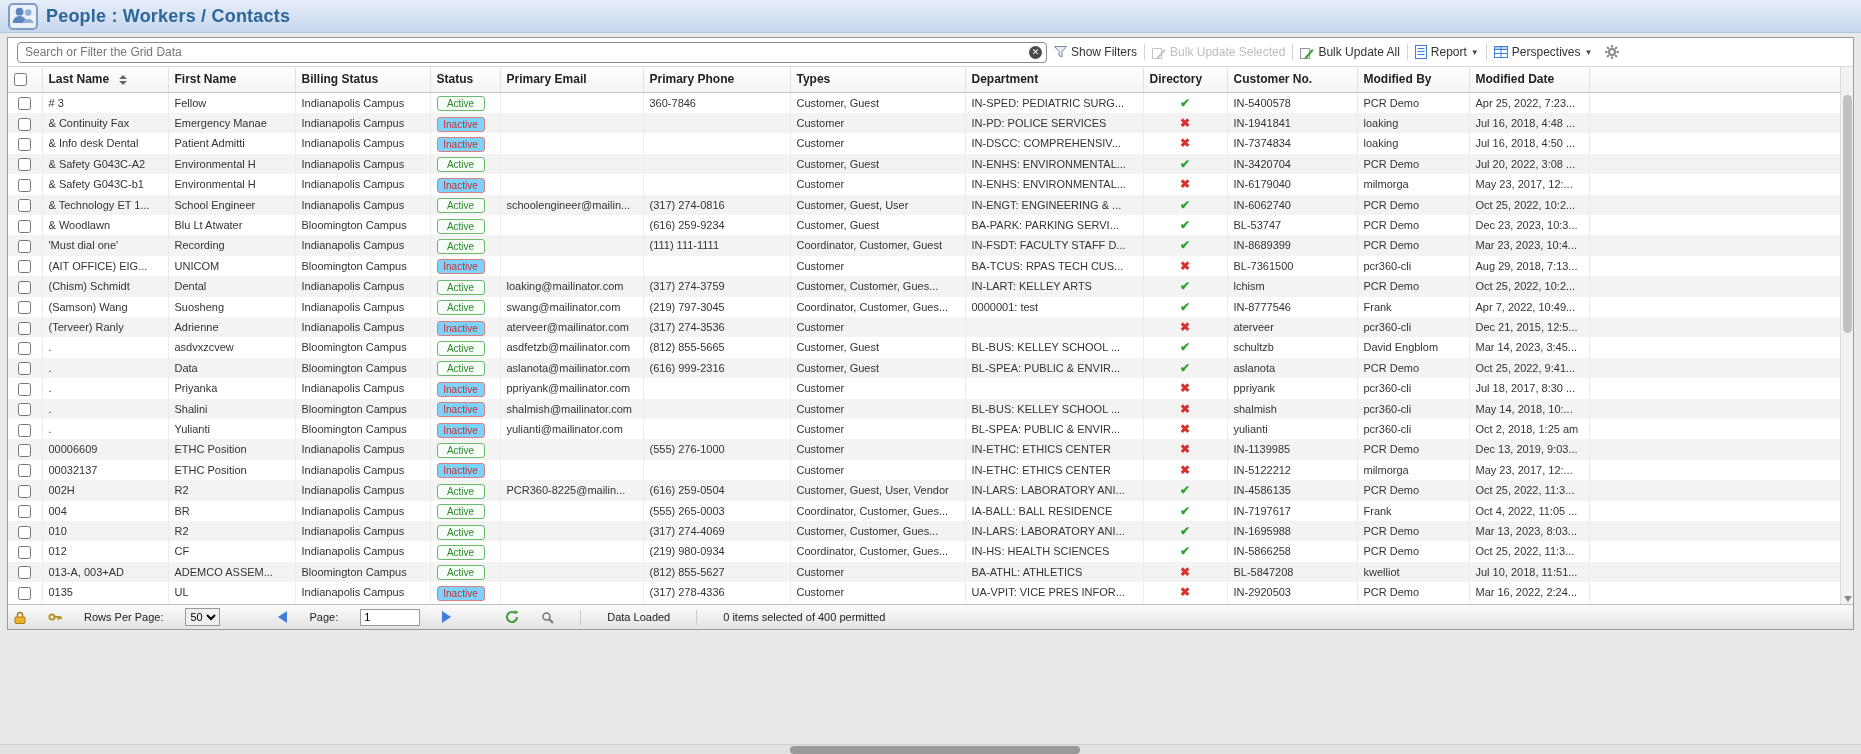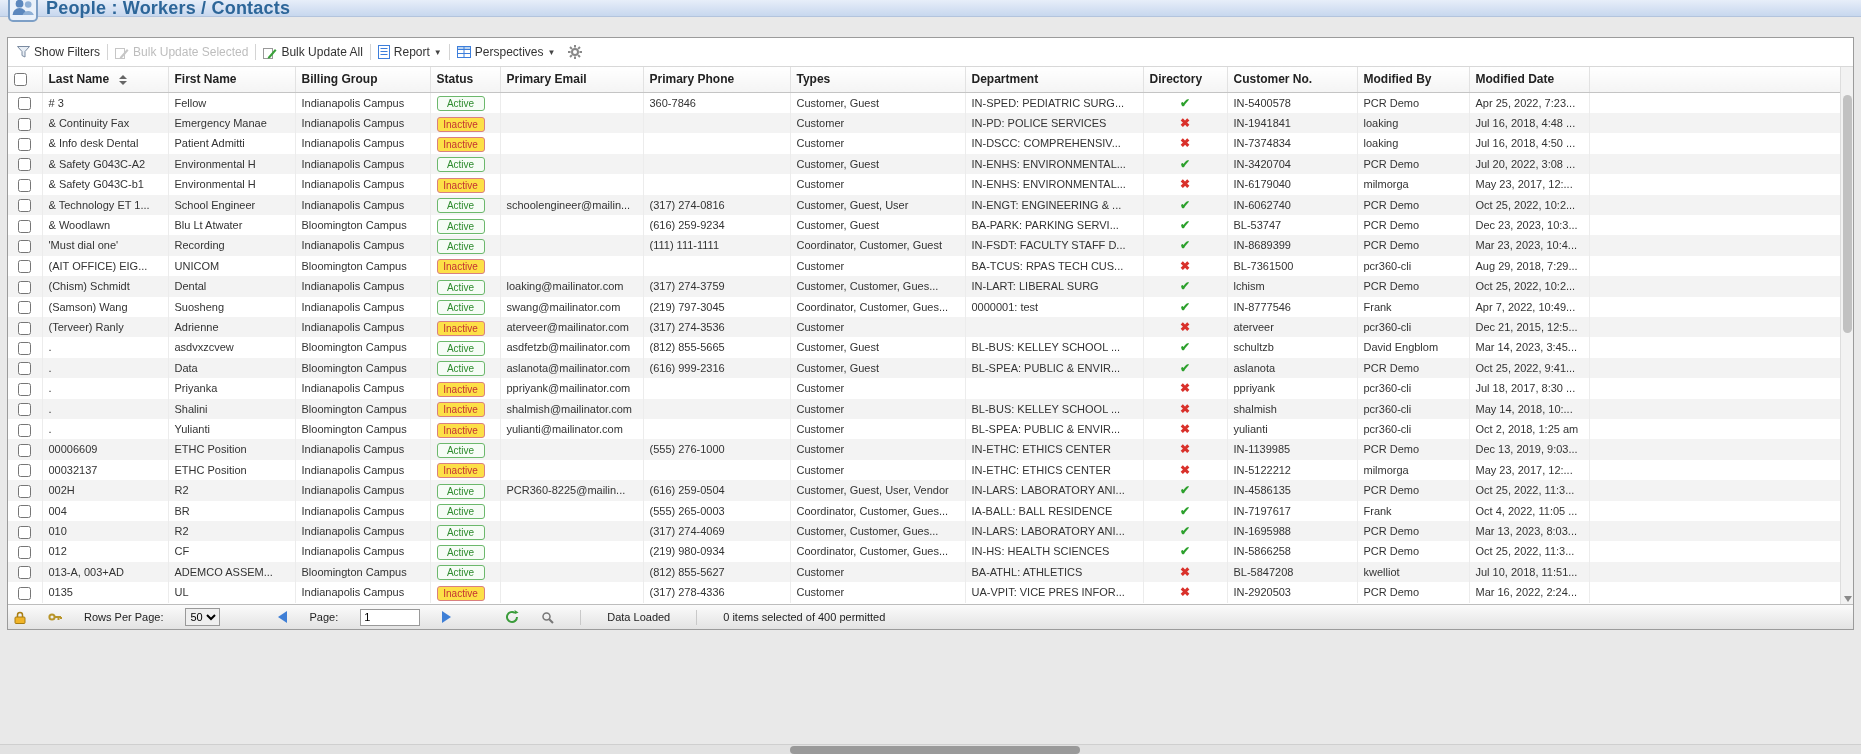--- a/index.html
+++ b/index.html
@@ -5,21 +5,21 @@
   * { box-sizing: border-box; margin: 0; padding: 0; }
   html, body {
     width: 1861px; height: 754px;
     font-family: "Liberation Sans", sans-serif;
     background: #e9e9e9;
     overflow: hidden;
     position: relative;
   }
   
   .titlebar {
-    height: 17px;
+    height: 33px;
     background: linear-gradient(#e7eef9, #c7d7ee);
     border-bottom: 1px solid #b3c4dd;
     display: flex; align-items: center; gap: 8px;
     padding: 0 8px;
   }
   .app-icon-box {
     width: 30px; height: 27px;
     border: 2px solid #7d9fc6; border-radius: 5px;
     background: #eaf1fa;
     display: flex; align-items: center; justify-content: center;
@@ -96,21 +96,21 @@
   .sort-icon { display: inline-flex; flex-direction: column; gap: 2px; margin-left: 6px; vertical-align: middle; }
   .sort-icon .up { width: 0; height: 0; border-left: 4px solid transparent; border-right: 4px solid transparent; border-bottom: 4px solid #666; }
   .sort-icon .dn { width: 0; height: 0; border-left: 4px solid transparent; border-right: 4px solid transparent; border-top: 4px solid #666; }
 
   .badge {
     display: inline-block; min-width: 48px; text-align: center;
     font-size: 10px; line-height: 13px; padding: 0 5px;
     border-radius: 3px; vertical-align: middle;
   }
   .badge.active   { color: #2e8b2e; border: 1px solid #6cb86c; background: #f6fcf6; }
-  .badge.inactive { color: #c33333; border: 1px solid #d98080; background: #fde047; }
+  .badge.inactive { color: #c33333; border: 1px solid #d98080; background: #7dd3fc; }
 
   .dir-cell { text-align: center; }
   .dir-yes { color: #2ca02c; font-weight: bold; font-size: 12px; }
   .dir-no  { color: #d9312b; font-weight: bold; font-size: 12px; }
 
   
   .vscroll {
     position: absolute; top: 0; right: 0; bottom: 0; width: 13px;
     background: #f2f2f2; border-left: 1px solid #ddd;
   }
@@ -169,20 +169,24 @@
       <circle cx="21" cy="8" r="3.8" fill="#8fb0d6"></circle>
       <path d="M14.5 20 a7 7 0 0 1 13 0 Z" fill="#8fb0d6"></path>
     </svg>
   </div>
   <div class="page-title">People : Workers / Contacts</div>
 </div>
 
 <div class="panel">
 
   <div class="toolbar">
+    <div class="search-wrap">
+      <input type="text" placeholder="Search or Filter the Grid Data" style="">
+      <div class="clear-btn">✕</div>
+    </div>
 
     <span class="tb-item">
       <svg width="13" height="12" viewBox="0 0 13 12">
         <path d="M0.5 0.5 H12.5 L8 5.5 V11 L5 9.5 V5.5 Z" fill="#e8eef5" stroke="#7a8aa0"></path>
       </svg>
       <span>Show Filters</span>
     </span>
 
     <span class="vdiv"></span>
 
@@ -271,21 +275,21 @@
             <input type="checkbox" style="">
           </th>
           <th>
             <span>Last Name</span>
             <span class="sort-icon">
                 <span class="up"></span>
                 <span class="dn"></span>
               </span>
           </th>
           <th>First Name</th>
-          <th>Billing Group</th>
+          <th>Billing Status</th>
           <th>Status</th>
           <th>Primary Email</th>
           <th>Primary Phone</th>
           <th>Types</th>
           <th>Department</th>
           <th>Directory</th>
           <th>Customer No.</th>
           <th>Modified By</th>
           <th>Modified Date</th>
           <th></th>
@@ -488,38 +492,38 @@
     </td>
     <td></td>
     <td></td>
     <td>Customer</td>
     <td>BA-TCUS: RPAS TECH CUS...</td>
     <td class="dir-cell">
       <span class="dir-no">✖</span>
     </td>
     <td>BL-7361500</td>
     <td>pcr360-cli</td>
-    <td>Aug 29, 2018, 7:29...</td>
+    <td>Aug 29, 2018, 7:13...</td>
     <td></td>
   </tr>
 
   <tr class="row-alt">
     <td class="col-check-cell">
       <input type="checkbox" style="">
     </td>
     <td>(Chism) Schmidt</td>
     <td>Dental</td>
     <td>Indianapolis Campus</td>
     <td>
       <span class="badge active">Active</span>
     </td>
     <td>loaking@mailinator.com</td>
     <td>(317) 274-3759</td>
     <td>Customer, Customer, Gues...</td>
-    <td>IN-LART: LIBERAL SURG</td>
+    <td>IN-LART: KELLEY ARTS</td>
     <td class="dir-cell">
       <span class="dir-yes">✔</span>
     </td>
     <td>lchism</td>
     <td>PCR Demo</td>
     <td>Oct 25, 2022, 10:2...</td>
     <td></td>
   </tr>
 
   <tr>

